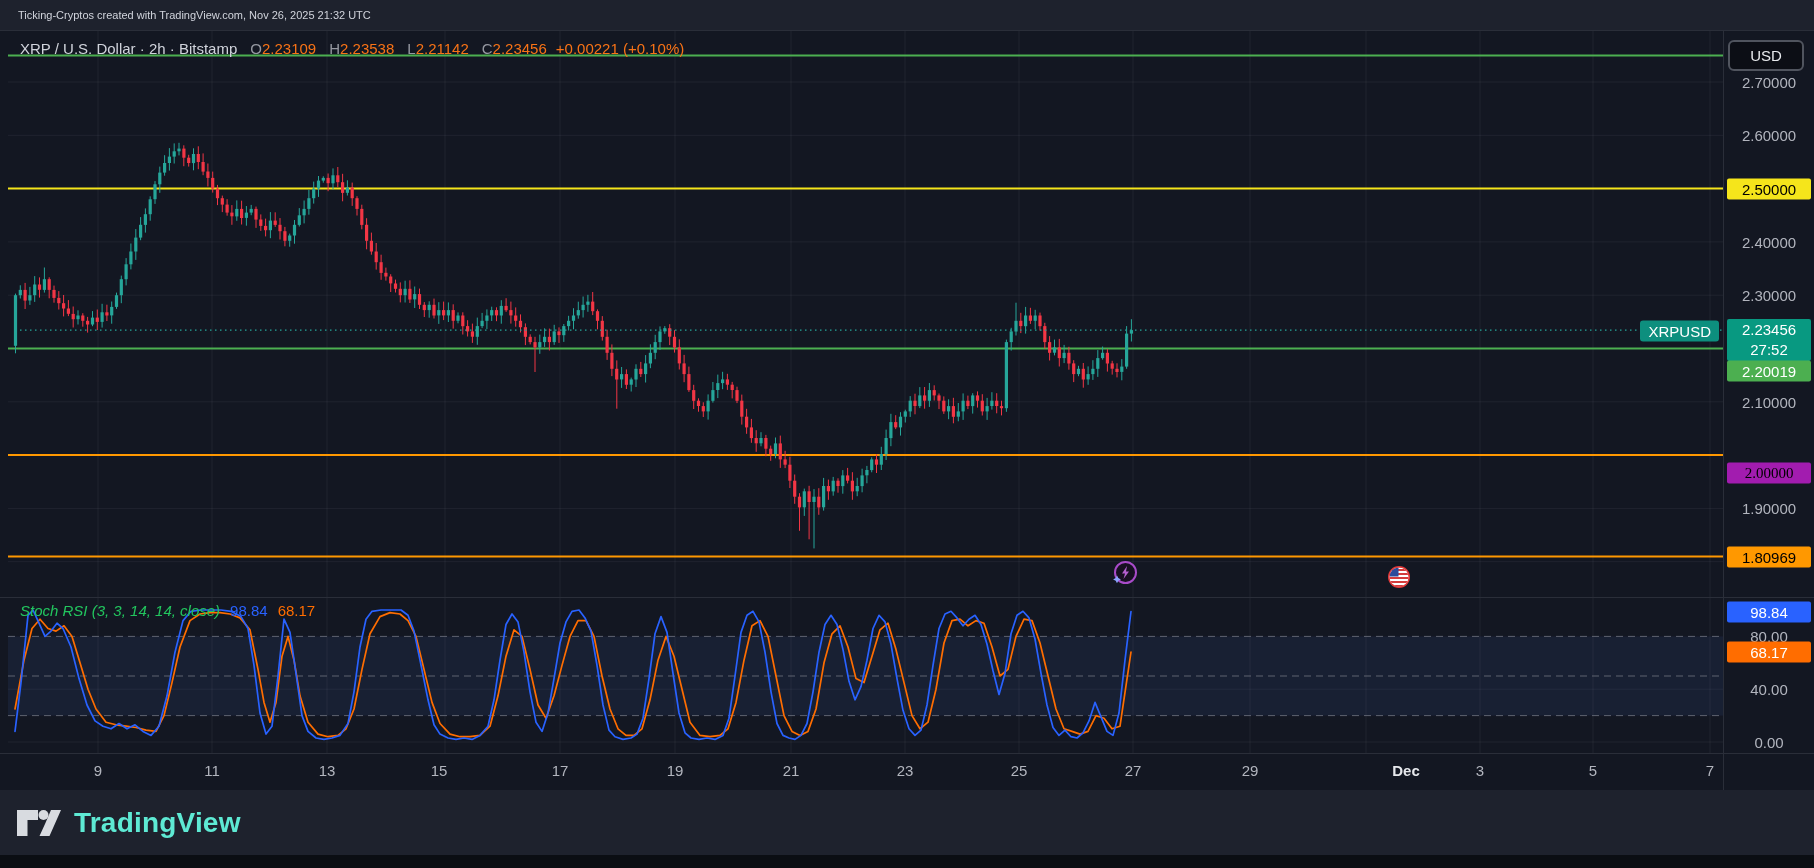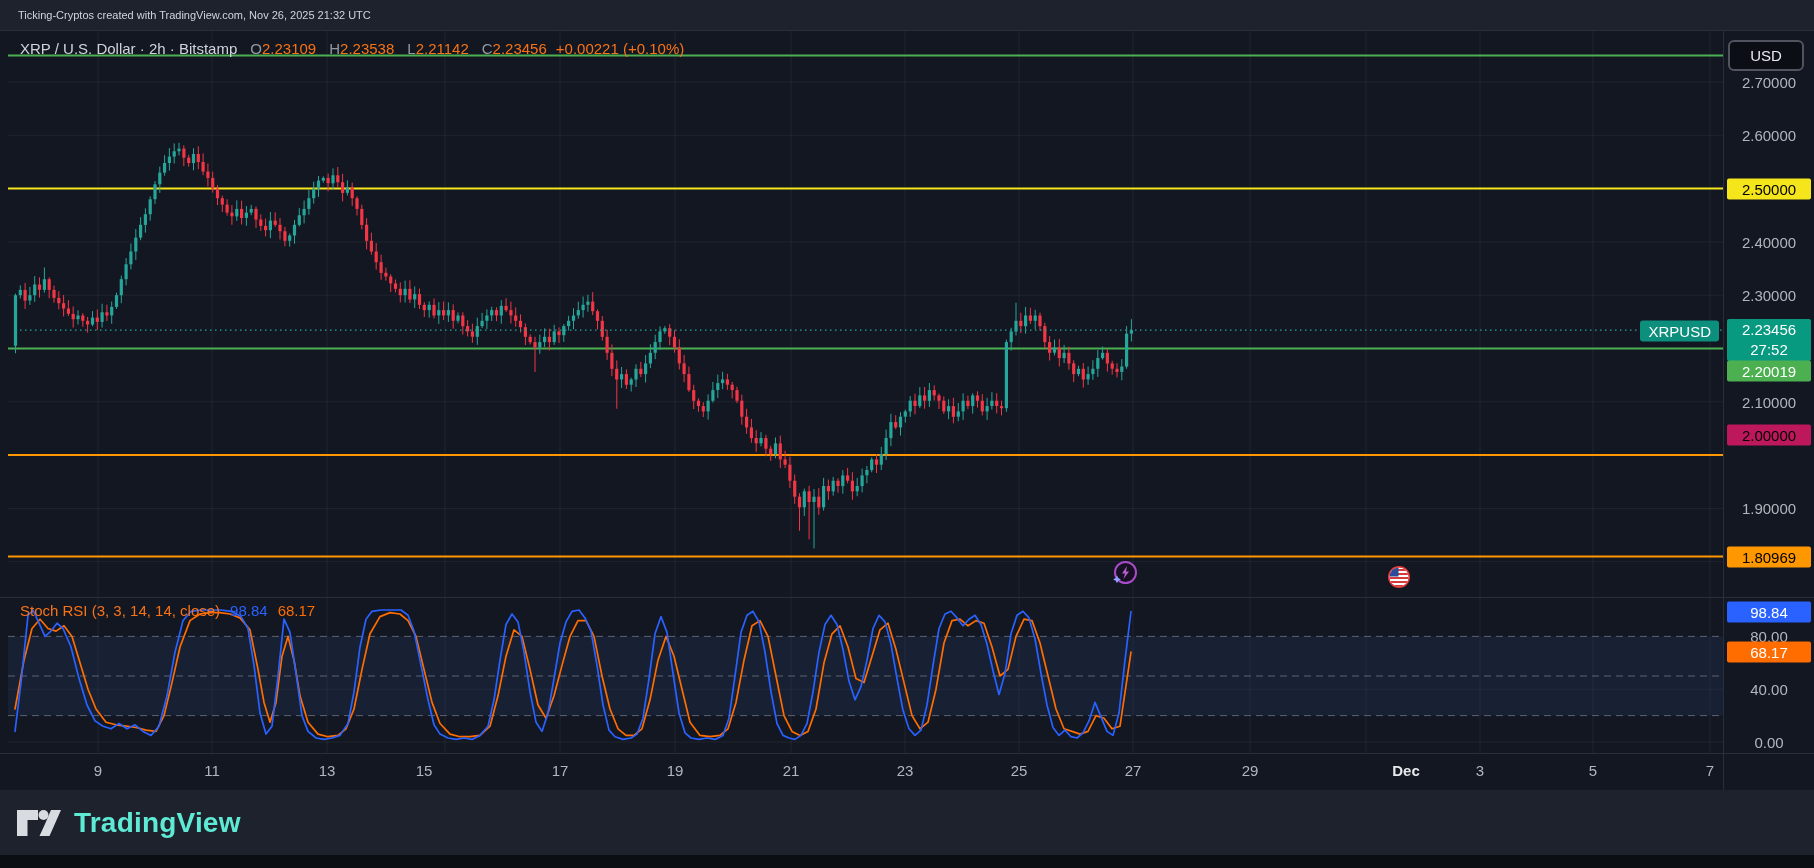--- a/index.html
+++ b/index.html
@@ -566,21 +566,21 @@
 
   <div id="price-axis" class="abs" style="left:1723px;top:30px;width:91px;height:723px;"></div>
 
   <div id="price-badge" class="abs">
     <div>2.23456</div>
     <div>27:52</div>
   </div>
   <div id="symbol-badge" class="abs">XRPUSD</div>
 
   <div id="rsi-legend" class="abs">
-    <span style="color:#f97316;">Stoch RSI (3, 3, 14, 14, close)</span>
+    <span style="color:#22c55e;font-style:italic;">Stoch RSI (3, 3, 14, 14, close)</span>
     <span style="color:#2962ff;">98.84</span>
     <span style="color:#ff6d00;">68.17</span>
   </div>
 
   <div id="time-axis" class="abs" style="left:0;top:753px;width:1723px;height:37px;"></div>
 
   <div class="abs vborder" style="left:0;top:30px;width:1814px;height:1px;"></div>
   <div class="abs vborder" style="left:1723px;top:30px;width:1px;height:760px;"></div>
   <div class="abs vborder" style="left:0;top:597px;width:1814px;height:1px;"></div>
   <div class="abs vborder" style="left:0;top:753px;width:1814px;height:1px;"></div>
@@ -624,32 +624,32 @@
     </div>
   </div>
   <div id="bottom-strip" class="abs"></div>
 <div class="axis-label" style="top: 82px;">2.70000</div>
     <div class="axis-label" style="top: 135.3px;">2.60000</div>
     <div class="axis-label" style="top: 241.9px;">2.40000</div>
     <div class="axis-label" style="top: 295.2px;">2.30000</div>
     <div class="axis-label" style="top: 401.8px;">2.10000</div>
     <div class="axis-label" style="top: 508.4px;">1.90000</div>
     <div class="axis-badge" style="top: 188.6px; background: rgb(245, 229, 27); color: rgb(0, 0, 0);">2.50000</div>
-    <div class="axis-badge" style="top: 435px; background: #be185d; color: rgb(0, 0, 0);">2.00000</div>
+    <div class="axis-badge" style="top: 473px; background: #a21caf; color: rgb(0, 0, 0); font-family: Liberation Serif, serif;">2.00000</div>
     <div class="axis-badge" style="top: 556.535px; background: rgb(255, 152, 0); color: rgb(0, 0, 0);">1.80969</div>
     <div class="axis-badge" style="top: 371.08px; background: rgb(76, 175, 80); color: rgb(255, 255, 255);">2.20019</div>
     <div class="axis-label" style="top: 636.4px;">80.00</div>
     <div class="axis-label" style="top: 689.2px;">40.00</div>
     <div class="axis-label" style="top: 742px;">0.00</div>
     <div class="axis-badge" style="top: 611.531px; background: rgb(41, 98, 255); color: rgb(255, 255, 255);">98.84</div>
     <div class="axis-badge" style="top: 652.016px; background: rgb(255, 109, 0); color: rgb(255, 255, 255);">68.17</div>
     <div class="time-label" style="left: 98px;">9</div>
     <div class="time-label" style="left: 212px;">11</div>
     <div class="time-label" style="left: 327px;">13</div>
-    <div class="time-label" style="left: 424px;">15</div>
+    <div class="time-label" style="left: 439px;">15</div>
     <div class="time-label" style="left: 560px;">17</div>
     <div class="time-label" style="left: 675px;">19</div>
     <div class="time-label" style="left: 791px;">21</div>
     <div class="time-label" style="left: 905px;">23</div>
     <div class="time-label" style="left: 1019px;">25</div>
     <div class="time-label" style="left: 1133px;">27</div>
     <div class="time-label" style="left: 1250px; text-align: right;">29</div>
     <div class="time-label bold" style="left: 1366px; margin-left: 40px;">Dec</div>
     <div class="time-label" style="left: 1480px;">3</div>
     <div class="time-label" style="left: 1593px;">5</div>

